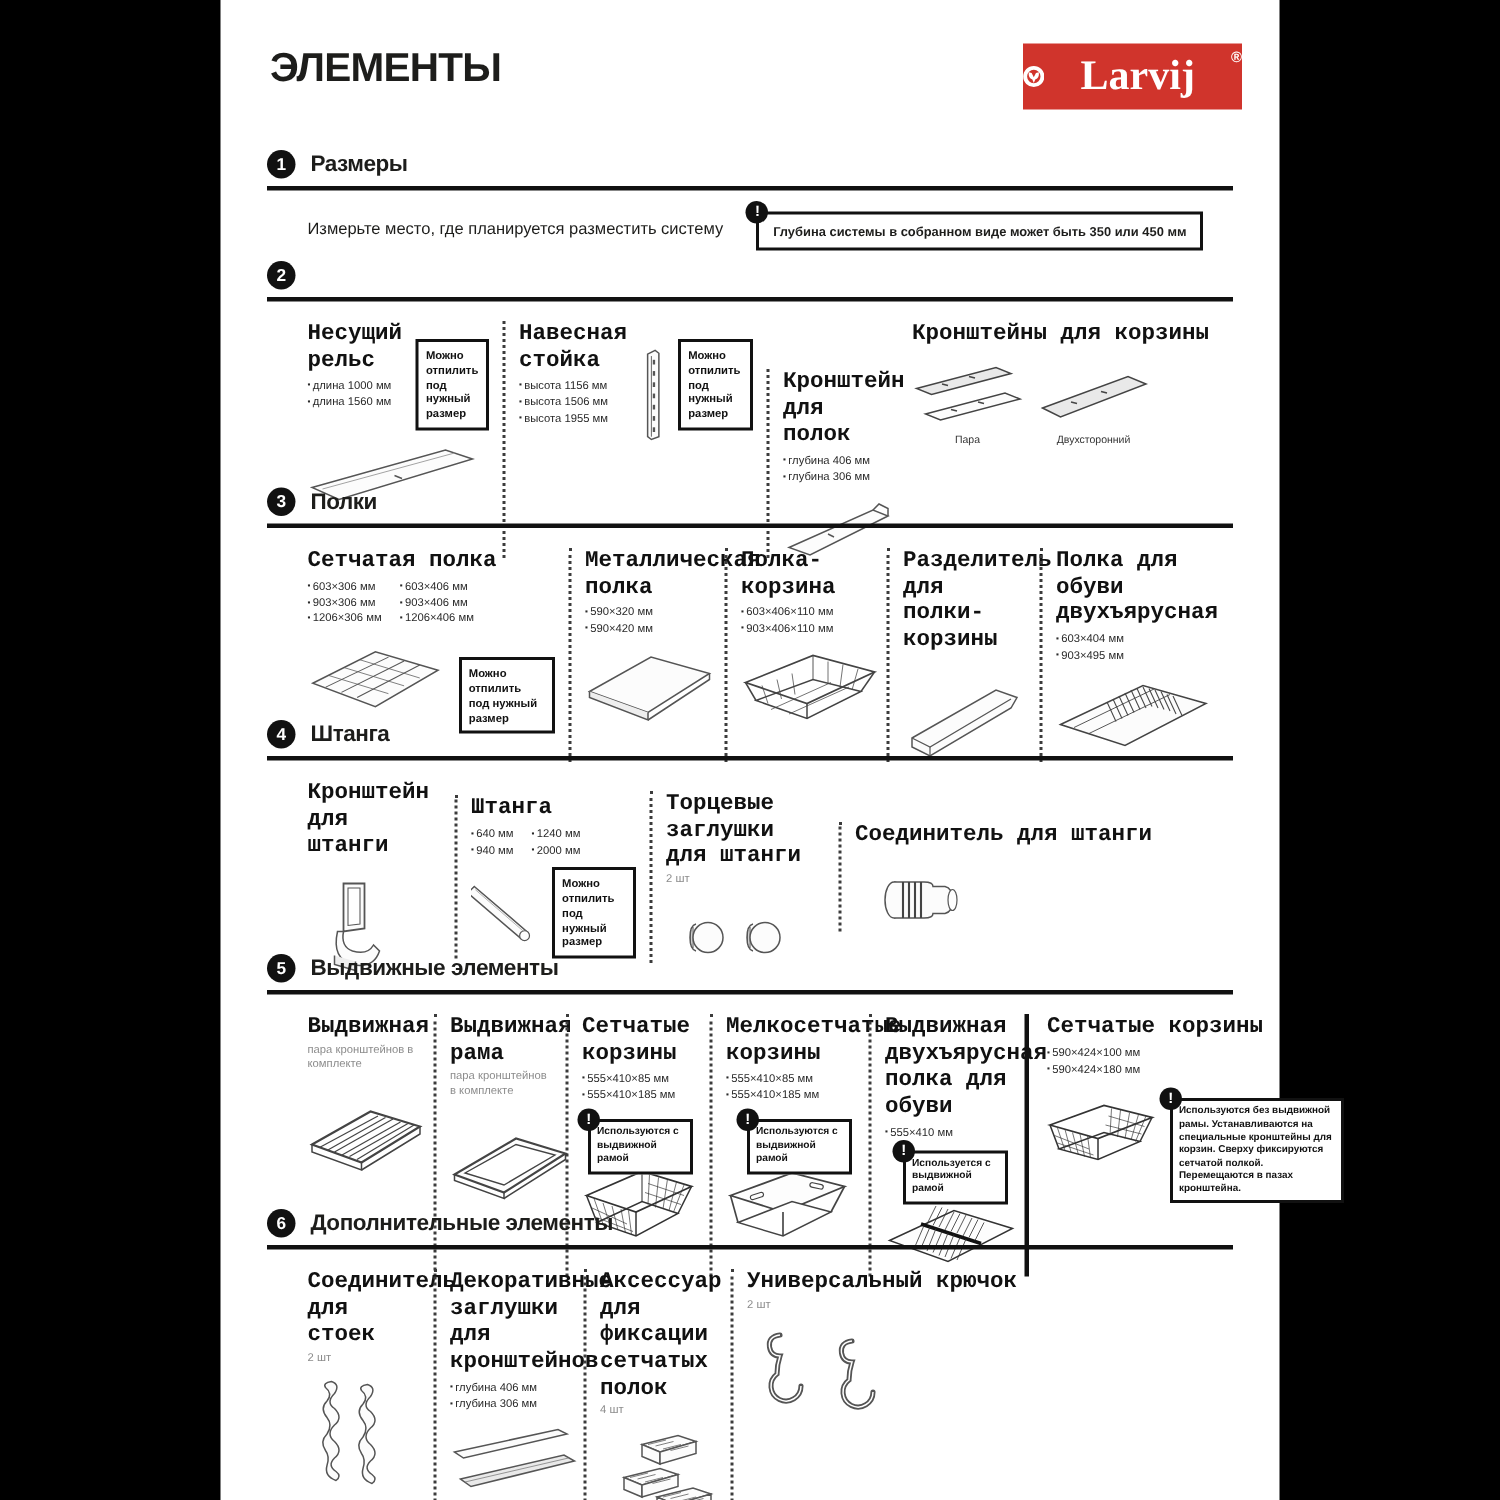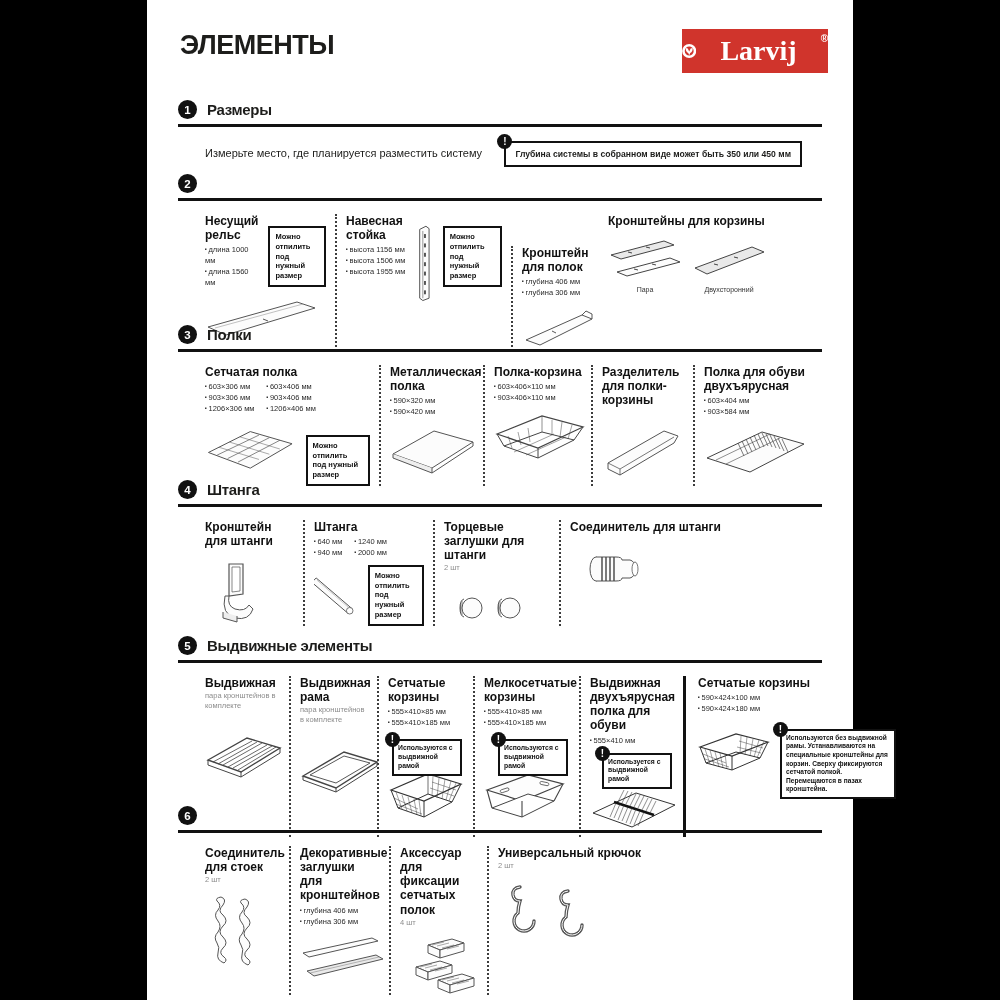--- a/index.html
+++ b/index.html
@@ -21,21 +21,21 @@
          display:flex;align-items:center;justify-content:center;flex:0 0 19px;}
   .sec-title{font-size:15px;font-weight:800;letter-spacing:-0.3px;}
   .rule{height:3px;background:#111;margin-top:5px;}
 
   .row{display:flex;margin-left:27px;margin-top:13px;align-items:stretch;}
   .col{padding:0 9px;box-sizing:border-box;}
   .col:first-child{padding-left:0;}
   .div-l{border-left:2px dotted #3c3c3c;}
   .solid-l{border-left:3px solid #111;padding-left:12px;}
 
-  .it-title{font-weight:800;font-size:12px;line-height:1.18;color:#111;}
+  .it-title{font-weight:800;font-size:15px;line-height:1.18;color:#111;font-family:Liberation Mono, monospace;}
   .it-sub{font-size:7.5px;color:#8c8c8c;line-height:1.25;margin-top:1px;}
   ul.blist{list-style:none;margin:3px 0 0;padding:0;font-size:7.5px;color:#2a2a2a;line-height:1.45;}
   ul.blist li::before{content:"▪ ";font-size:5.5px;vertical-align:1px;}
   .bcols{display:flex;gap:12px;}
 
   .cutbox{border:2px solid #111;padding:4px 5px;font-size:7.5px;font-weight:bold;line-height:1.3;color:#111;
           width:58px;box-sizing:content-box;align-self:flex-start;background:#fff;}
   .fig{margin-top:8px;}
   .frow{display:flex;gap:10px;align-items:flex-start;}
 
@@ -256,21 +256,21 @@
           <polygon points="6,40 62,8 76,13 72,20 18,52 6,46" fill="#fcfcfc" stroke="#555" stroke-width="1"></polygon>
           <polyline points="6,40 18,46 72,14" fill="none" stroke="#555" stroke-width="0.8"></polyline>
           <line x1="18" y1="46" x2="18" y2="52" stroke="#555" stroke-width="0.8"></line>
         </svg>
       </div>
 
       <div class="col div-l" style="flex:1;">
         <div class="it-title">Полка для обуви двухъярусная</div>
         <ul class="blist">
           <li>603×404 мм</li>
-          <li>903×584 мм</li>
+          <li>903×495 мм</li>
         </ul>
         <svg class="art fig" width="104" height="50" viewBox="0 0 104 50">
           <polygon points="3,32 58,6 100,18 46,46" fill="#fcfcfc" stroke="#444" stroke-width="1"></polygon>
           <g stroke="#444" stroke-width="0.7">
             <line x1="34" y1="17" x2="40" y2="30"></line>
               <line x1="38" y1="15" x2="44" y2="28"></line>
               <line x1="42" y1="13" x2="48" y2="26"></line>
             <line x1="46" y1="11" x2="52" y2="24"></line>
               <line x1="50" y1="9" x2="56" y2="22"></line>
               <line x1="54" y1="8" x2="60" y2="21"></line>
@@ -287,21 +287,21 @@
       </div>
     </div>
   </div>
 
   <div class="sec" style="top:480px;">
     <div class="sec-head">
       <span class="badge">4</span>
       <span class="sec-title">Штанга</span>
     </div>
     <div class="rule"></div>
-    <div class="row" style="min-height:96px;">
+    <div class="row" style="min-height:96px;align-items:center;">
 
       <div class="col" style="width:98px;">
         <div class="it-title">Кронштейн для штанги</div>
         <svg class="art fig" style="margin-left:14px;margin-top:14px;" width="40" height="62" viewBox="0 0 40 62">
           <polygon points="10,2 24,2 24,32 10,34" fill="#fcfcfc" stroke="#555" stroke-width="1.2"></polygon>
           <polygon points="13,5 21,5 21,29 13,30" fill="#fff" stroke="#555" stroke-width="0.7"></polygon>
           <path d="M10,34 q-2,10 6,13 q10,3 14,-4 l4,4 q-4,12 -18,9 q-14,-4 -10,-22 z" fill="#fcfcfc" stroke="#555" stroke-width="1"></path>
           <polyline points="4,50 4,56 18,60 18,54" fill="#eee" stroke="#555" stroke-width="1"></polyline>
         </svg>
       </div>
@@ -525,20 +525,21 @@
             <span>Используются без выдвижной рамы. Устанавливаются на специальные кронштейны для корзин. Сверху фиксируются сетчатой полкой. Перемещаются в пазах кронштейна.</span>
           </div>
         </div>
       </div>
     </div>
   </div>
 
   <div class="sec" style="top:806px;">
     <div class="sec-head">
       <span class="badge">6</span>
+      <span class="sec-title">Дополнительные элементы</span>
     </div>
     <div class="rule"></div>
     <div class="row" style="min-height:108px;">
 
       <div class="col" style="width:84px;">
         <div class="it-title">Соединитель для стоек</div>
         <div class="it-sub">2 шт</div>
         <svg class="art fig" style="margin-left:6px;" width="52" height="74" viewBox="0 0 52 74">
           <g fill="#fcfcfc" stroke="#555" stroke-width="1">
             <path d="M10,4 q6,2 2,8 q-6,6 0,10 q6,6 0,11 q-6,6 0,11 q6,6 0,11 q-5,5 1,9 q4,3 0,6 q-8,-3 -6,-10 q2,-6 -1,-10 q-4,-6 1,-11 q4,-6 0,-11 q-5,-6 0,-11 q4,-5 -1,-9 q-2,-3 4,-4 z"></path>

